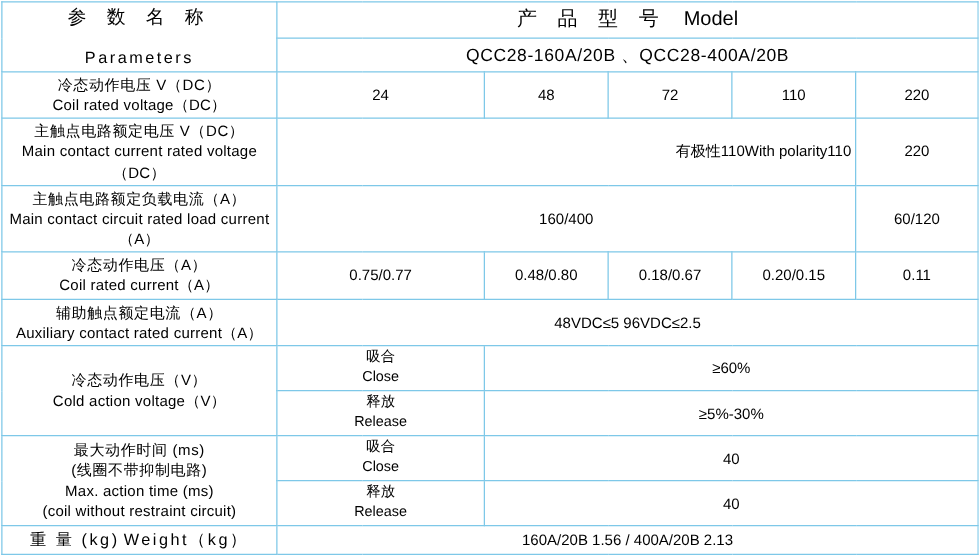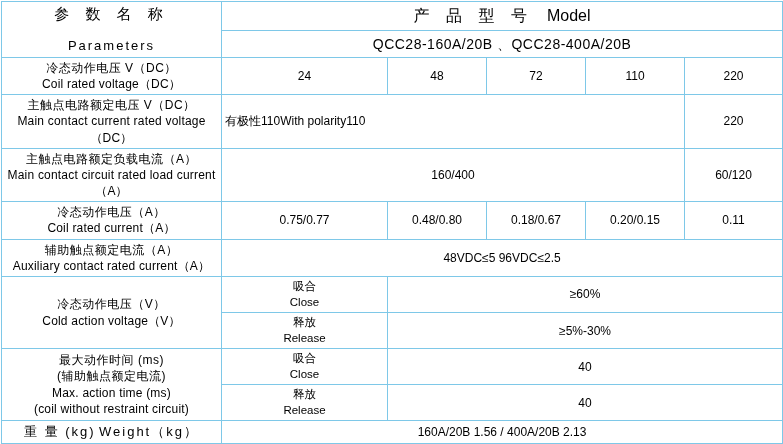--- a/index.html
+++ b/index.html
@@ -75,21 +75,21 @@
   }
   .val-sm {
     font-size: 12.5px;
   }
   .weightrow .cn {
     letter-spacing: 2px;
     font-size: 13px;
   }
   .flexpol {
     display: flex;
-    justify-content: flex-start;
+    justify-content: flex-end;
     align-items: center;
     font-size: 12px;
   }
 </style>
 </head>
 <body>
 
 <table class="spec">
   <colgroup>
     <col style="width:220px">
@@ -191,21 +191,21 @@
       <td colspan="2" class="sublabel">
         <div class="cn">释放</div>
         <div class="en">Release</div>
       </td>
       <td colspan="4" class="val">≥5%-30%</td>
     </tr>
 
     <tr>
       <td rowspan="2" class="rowlabel">
         <div class="cn">最大动作时间 (ms)</div>
-        <div class="cn">(辅助触点额定电流)</div>
+        <div class="cn">(线圈不带抑制电路)</div>
         <div class="en">Max. action time (ms)</div>
         <div class="en">(coil without restraint circuit)</div>
       </td>
       <td colspan="2" class="sublabel">
         <div class="cn">吸合</div>
         <div class="en">Close</div>
       </td>
       <td colspan="4" class="val">40</td>
     </tr>
 

